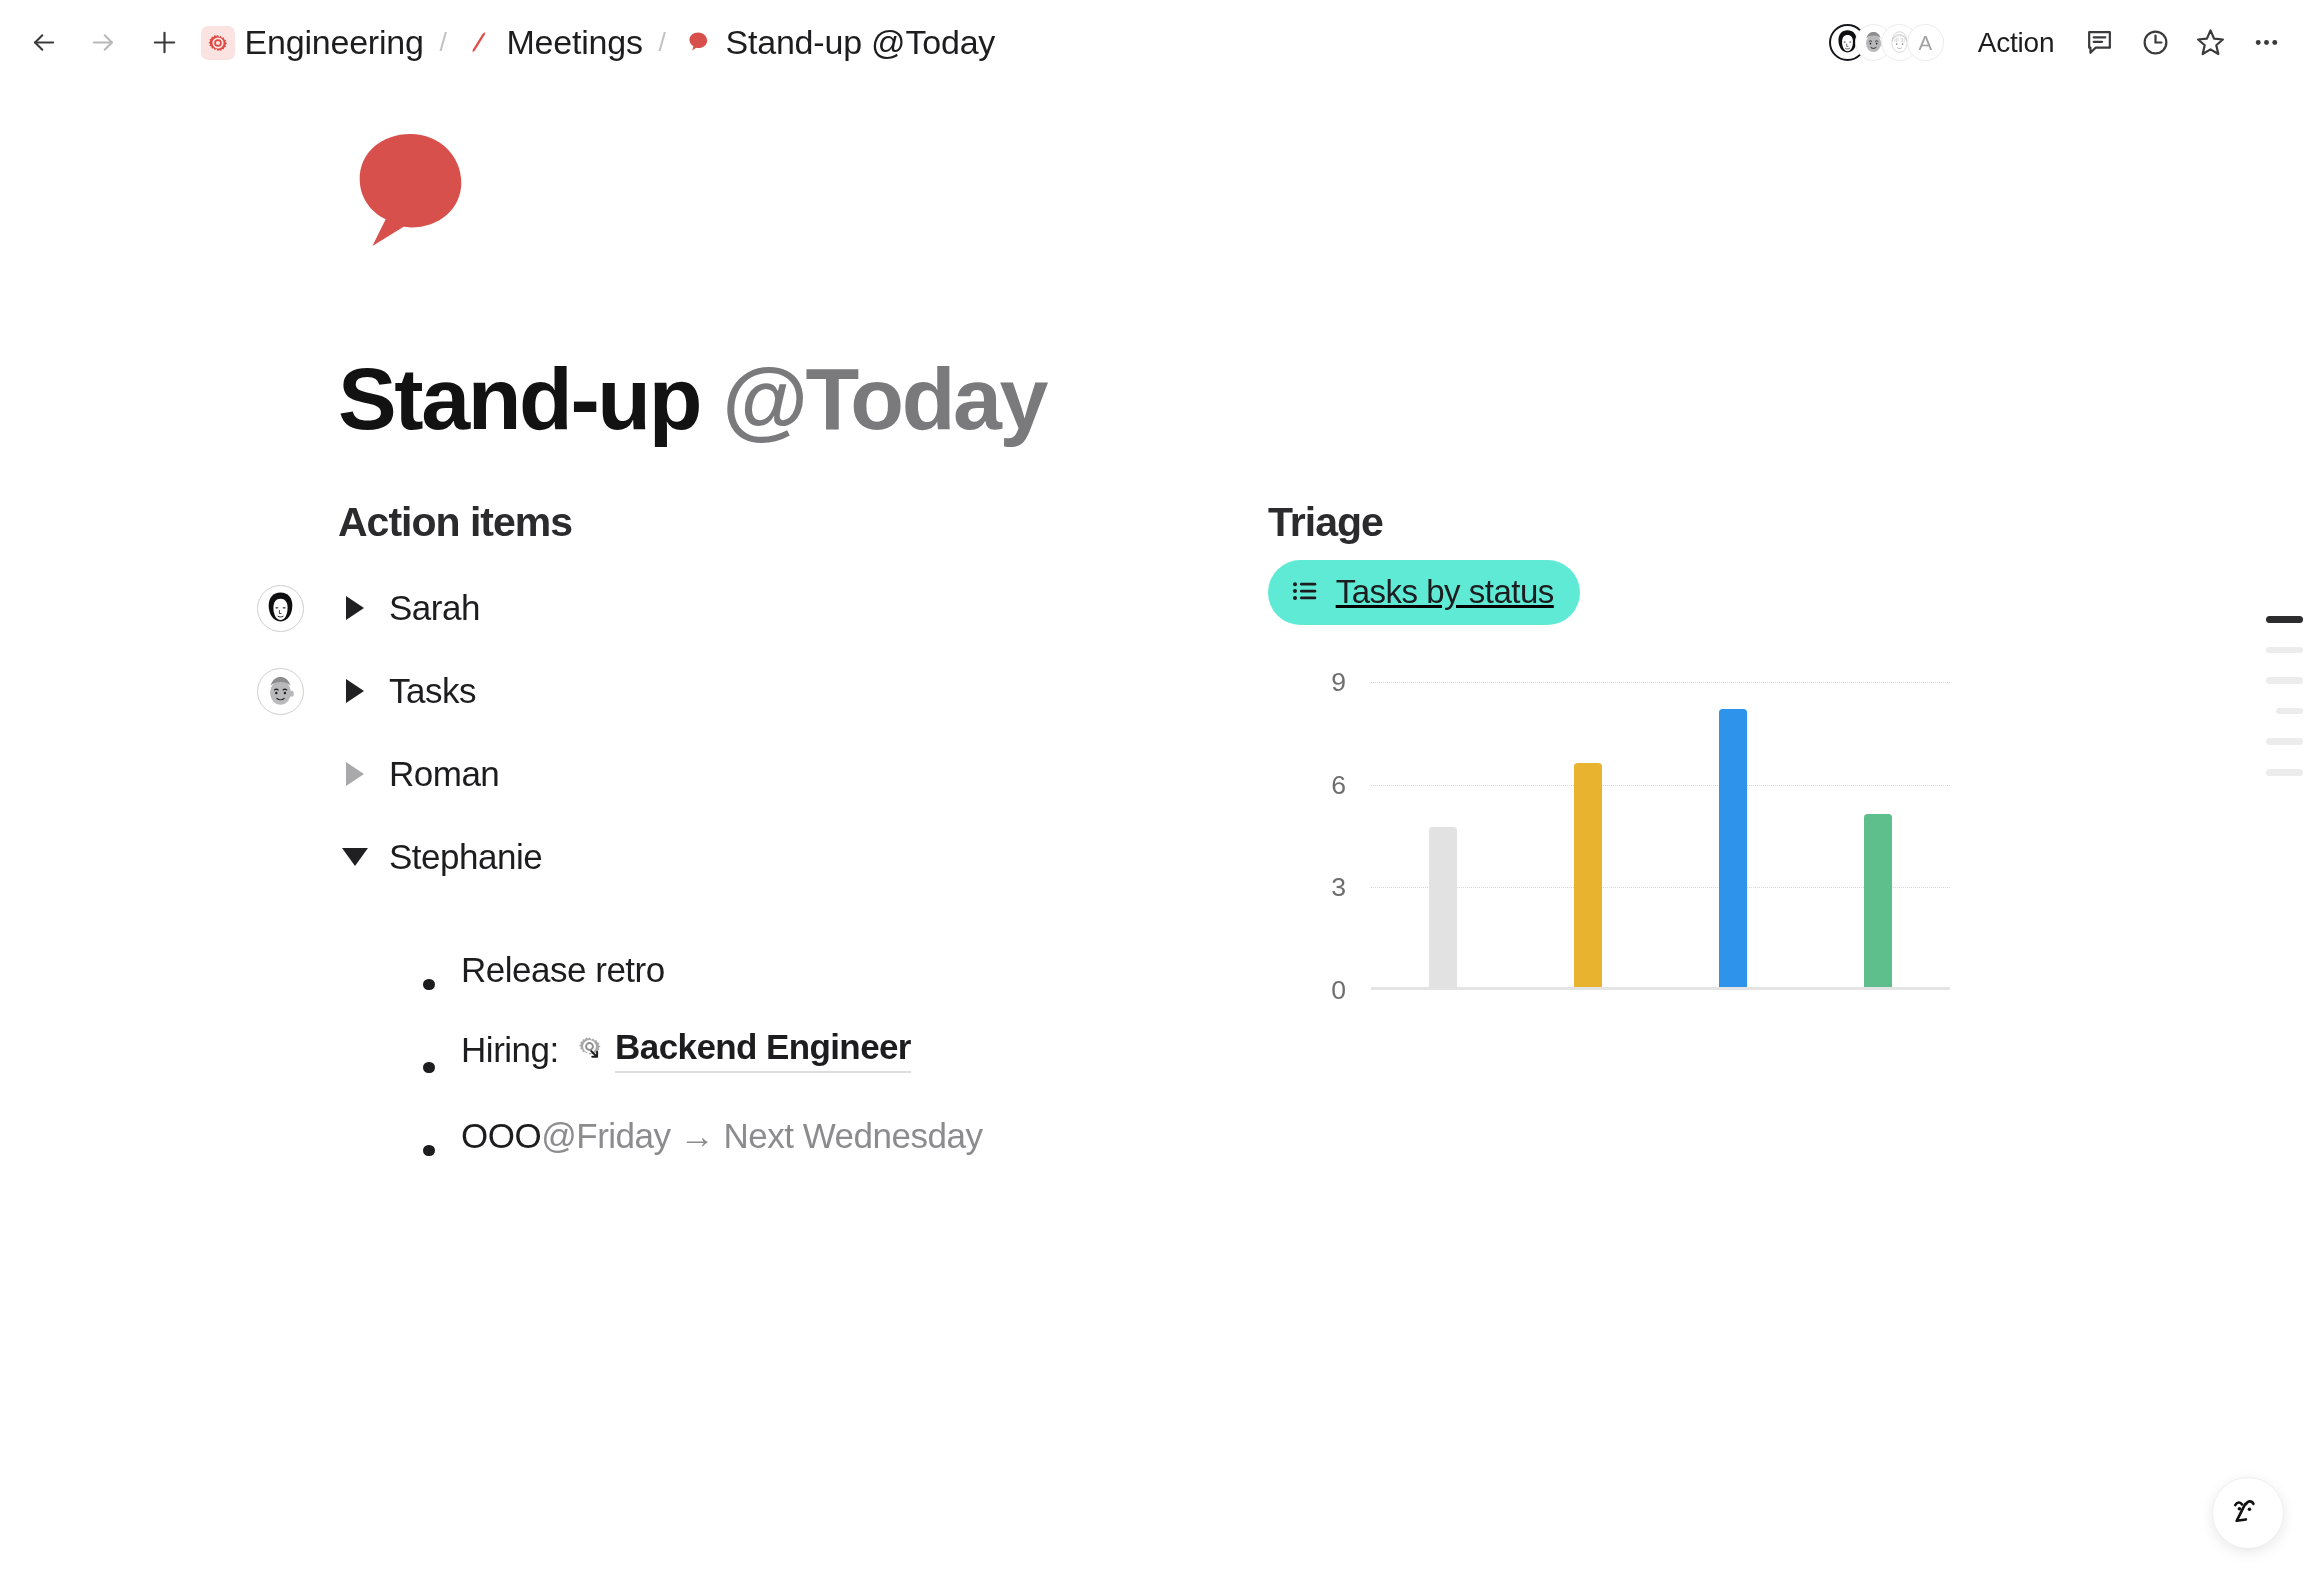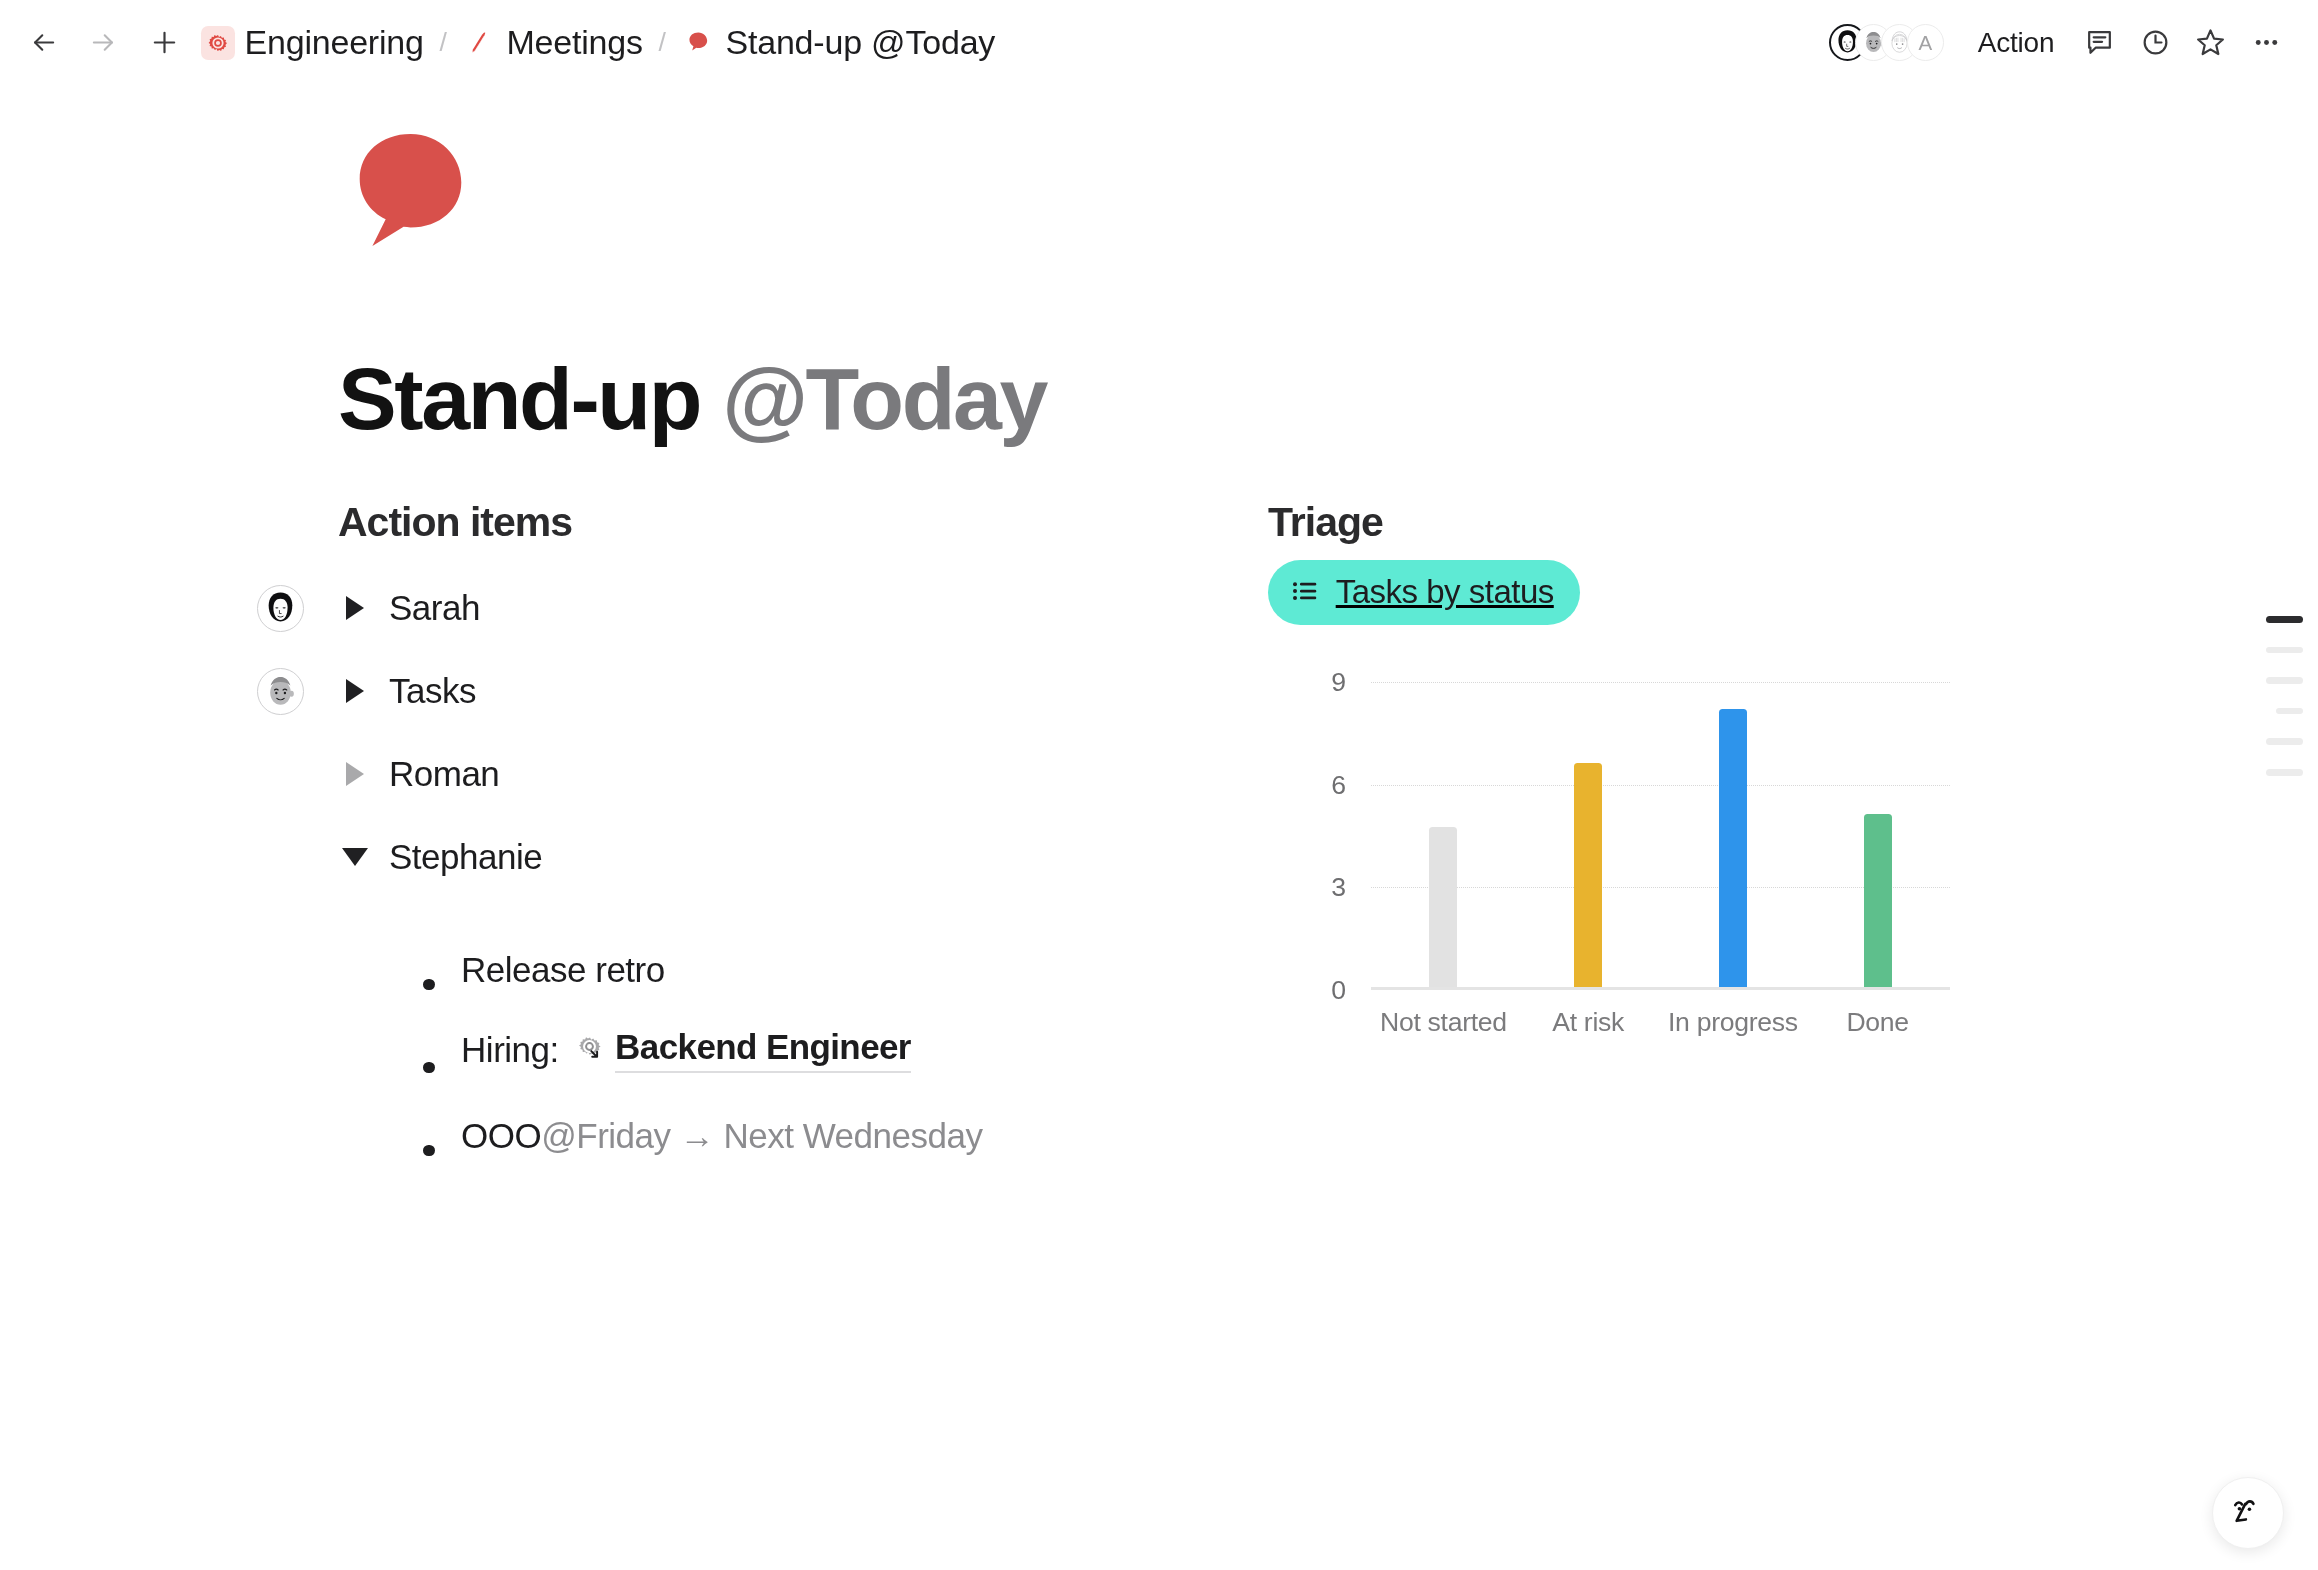--- a/index.html
+++ b/index.html
@@ -639,26 +639,20 @@
               </div>
               <div class="bar-slot">
                 <div class="bar" id="bar2" style="height: 278px; background: rgb(46, 148, 235);"></div>
               </div>
               <div class="bar-slot">
                 <div class="bar" id="bar3" style="height: 173px; background: rgb(94, 191, 140);"></div>
               </div>
             </div>
           </div>
 
-          <div class="xlabels">
-            <span class="xlab">Not started</span>
-            <span class="xlab">At risk</span>
-            <span class="xlab">In progress</span>
-            <span class="xlab">Done</span>
-          </div>
         </div>
       </div>
 
     </div>
   </div>
 
   <div class="minimap">
     <div class="mm active" style="width:37px"></div>
     <div class="mm" style="width:37px"></div>
     <div class="mm" style="width:37px"></div>

